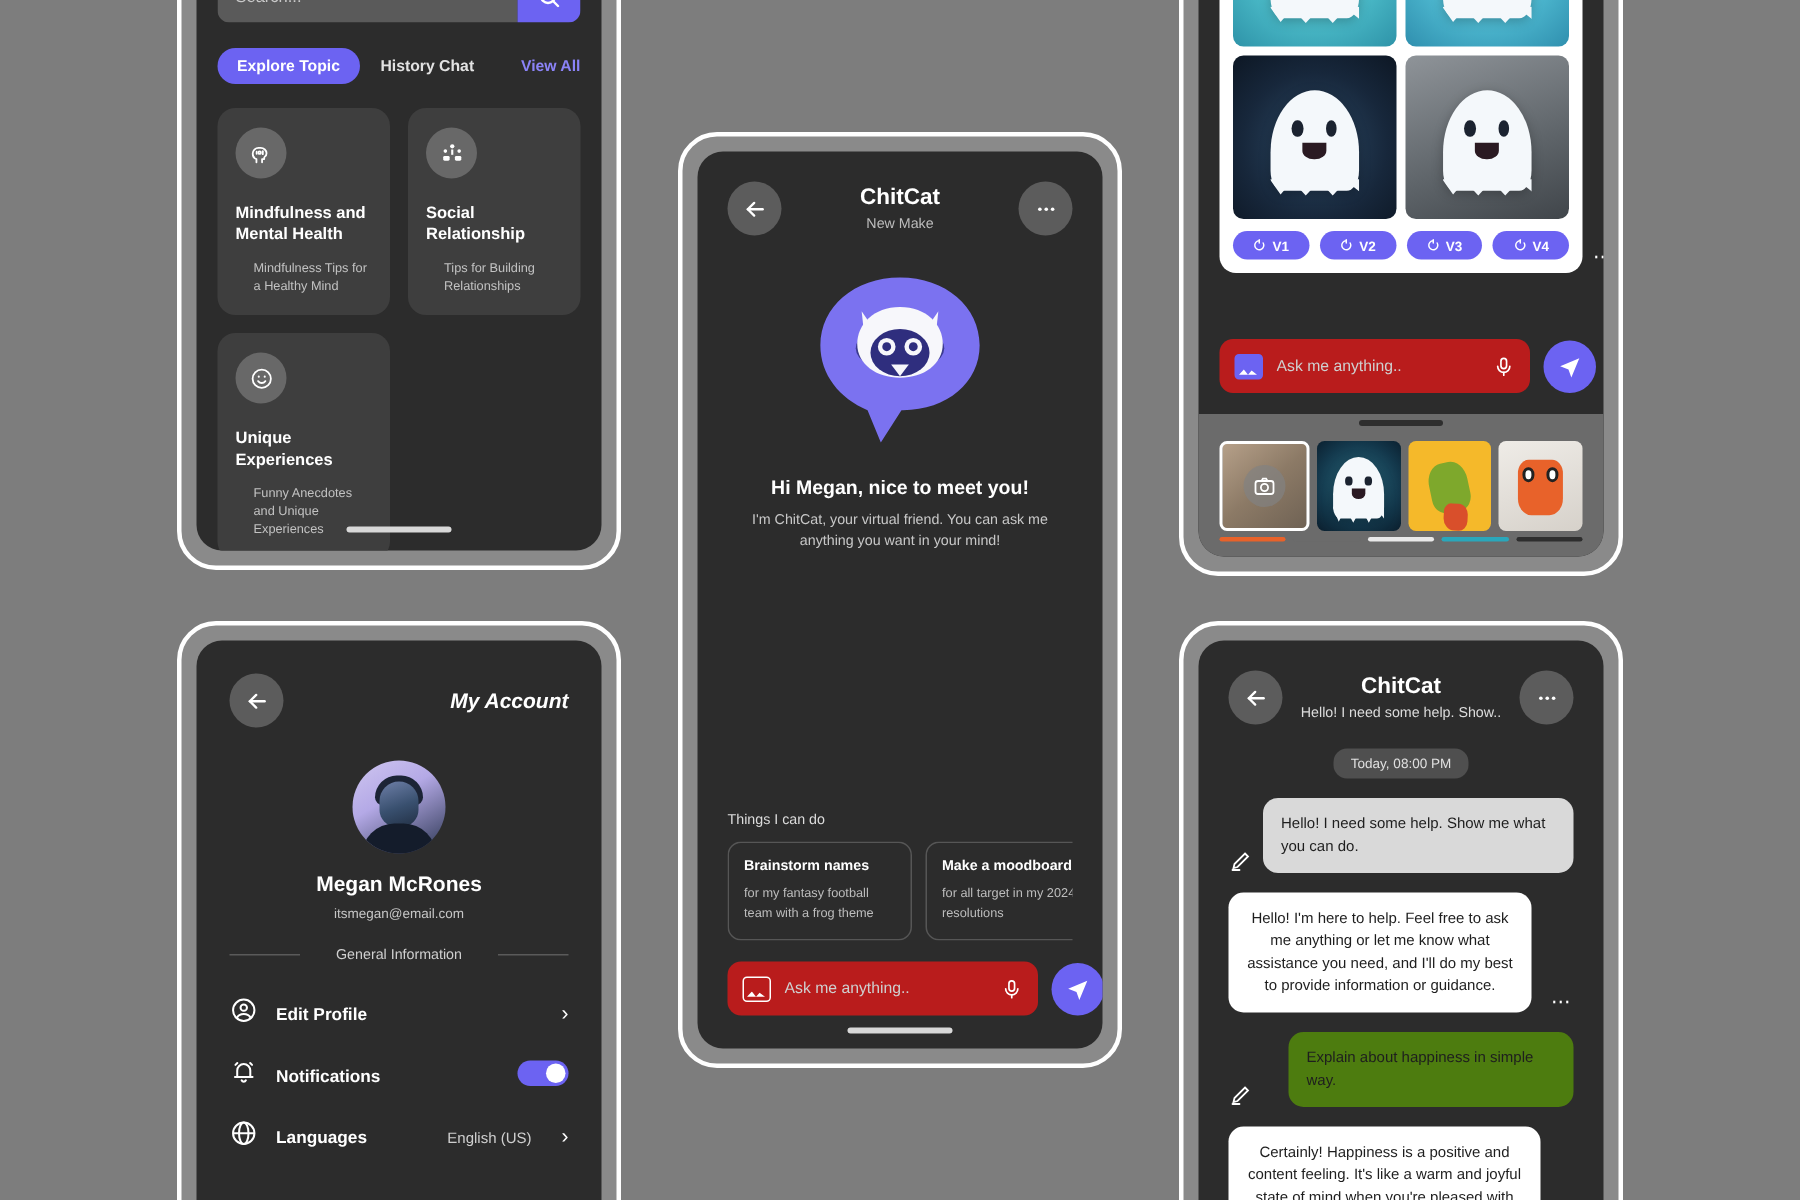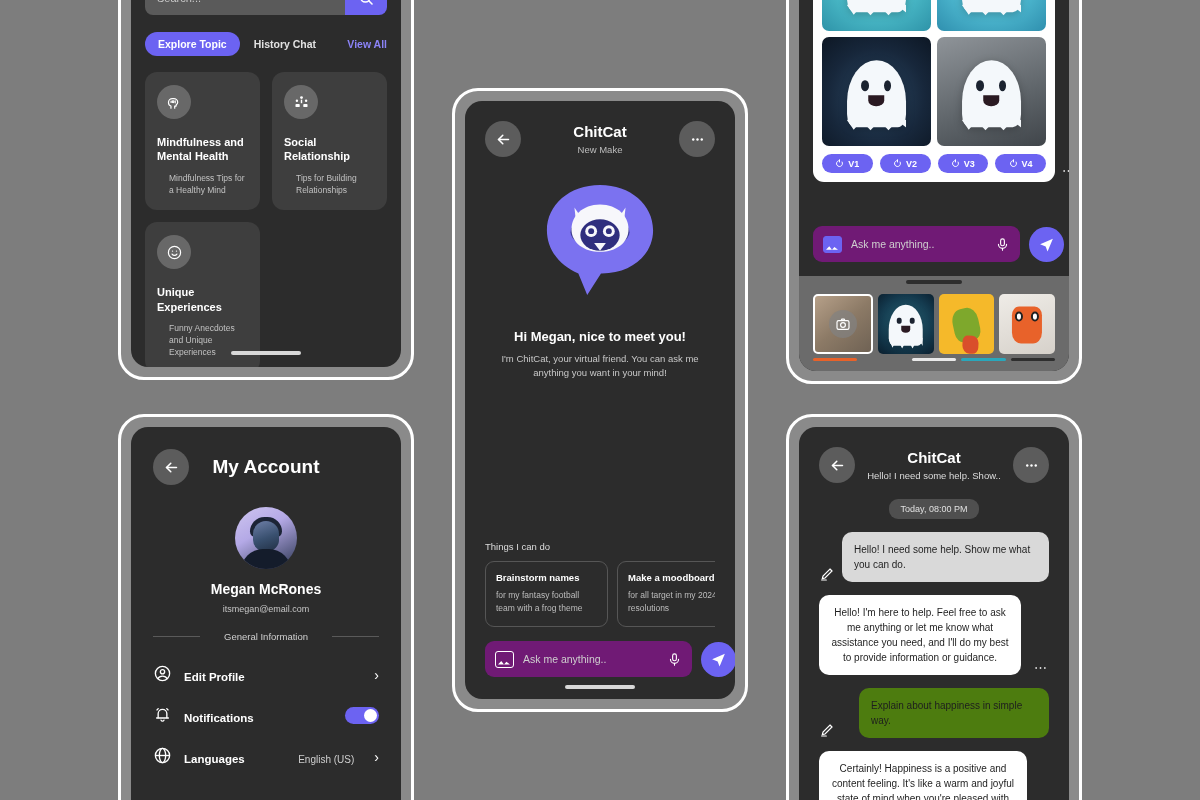--- a/index.html
+++ b/index.html
@@ -68,22 +68,22 @@
 
   
   #phone-account { left: 118px; top: 414px; width: 296px; height: 420px; }
   .s2 { padding: 20px 22px 0 22px; }
   .topbar { display: flex; align-items: center; position: relative; height: 40px; }
   .circbtn {
     width: 36px; height: 36px; border-radius: 50%; background: #5c5c5c;
     display: flex; align-items: center; justify-content: center; cursor: pointer; flex: none;
   }
   .ctr-title {
-    position: absolute; left: 0; right: 0; text-align: center;
-    color: #fff; font-size: 19px; font-weight: bold; pointer-events: none;
+    position: absolute; left: 0; right: 0; text-align: right;
+    color: #fff; font-size: 14px; font-weight: bold; pointer-events: none; font-style: italic;
   }
   .avatar {
     width: 62px; height: 62px; border-radius: 50%; margin: 20px auto 0 auto;
     background: linear-gradient(150deg,#cfc6f0 0%,#b4a9e6 40%,#2a3550 100%);
     position: relative; overflow: hidden;
   }
   .avatar .face {
     position: absolute; left: 50%; top: 22%; transform: translateX(-50%);
     width: 26px; height: 30px; border-radius: 13px 13px 11px 11px;
     background: linear-gradient(160deg,#6e7fa8,#39506f 55%,#223045);
@@ -113,33 +113,33 @@
     position: absolute; right: 2px; top: 2px; width: 13px; height: 13px;
     border-radius: 50%; background: #fff;
   }
 
   
   #phone-newchat { left: 452px; top: 88px; width: 296px; height: 624px; }
   .s3 { padding: 18px 20px 0 20px; display: flex; flex-direction: column; height: 100%; }
   .chattitle { color: #fff; font-size: 15px; font-weight: bold; text-align: center; }
   .chatsub { color: #bdbdbd; font-size: 9.5px; text-align: center; margin-top: 4px; }
   .logo-wrap { margin: 22px auto 0 auto; width: 118px; height: 118px; position: relative; }
-  .hi-title { color: #fff; font-size: 13px; font-weight: bold; text-align: center; margin-top: 30px; }
+  .hi-title { color: #fff; font-size: 13px; font-weight: bold; text-align: center; margin-top: 18px; }
   .hi-sub { color: #c8c8c8; font-size: 9.5px; text-align: center; margin-top: 8px; line-height: 1.5; padding: 0 6px; }
   .things-label { color: #dcdcdc; font-size: 9.5px; margin-bottom: 9px; }
   .sugg-row { display: flex; gap: 9px; overflow: hidden; }
   .sugg {
     border: 1px solid #565656; border-radius: 9px; padding: 10px 10px 12px 10px;
     width: 123px; flex: none; cursor: pointer;
   }
   .sugg-t { color: #fff; font-size: 9.5px; font-weight: bold; }
   .sugg-s { color: #bdbdbd; font-size: 8.5px; line-height: 1.45; margin-top: 6px; }
   .composer { display: flex; align-items: center; gap: 9px; margin-top: 14px; }
   .compbox {
-    flex: 1; height: 36px; background: #701a75; border-radius: 9px;
+    flex: 1; height: 36px; background: #b91c1c; border-radius: 9px;
     display: flex; align-items: center; padding: 0 10px; gap: 9px;
   }
   .imgbtn {
     width: 19px; height: 17px; border: 1.6px solid #fff; border-radius: 3px;
     position: relative; flex: none; cursor: pointer;
   }
   .imgbtn::after {
     content: ""; position: absolute; left: 2px; bottom: 2px; width: 12px; height: 5px;
     background: #fff;
     clip-path: polygon(0 100%, 27% 30%, 50% 100%, 70% 45%, 100% 100%);

